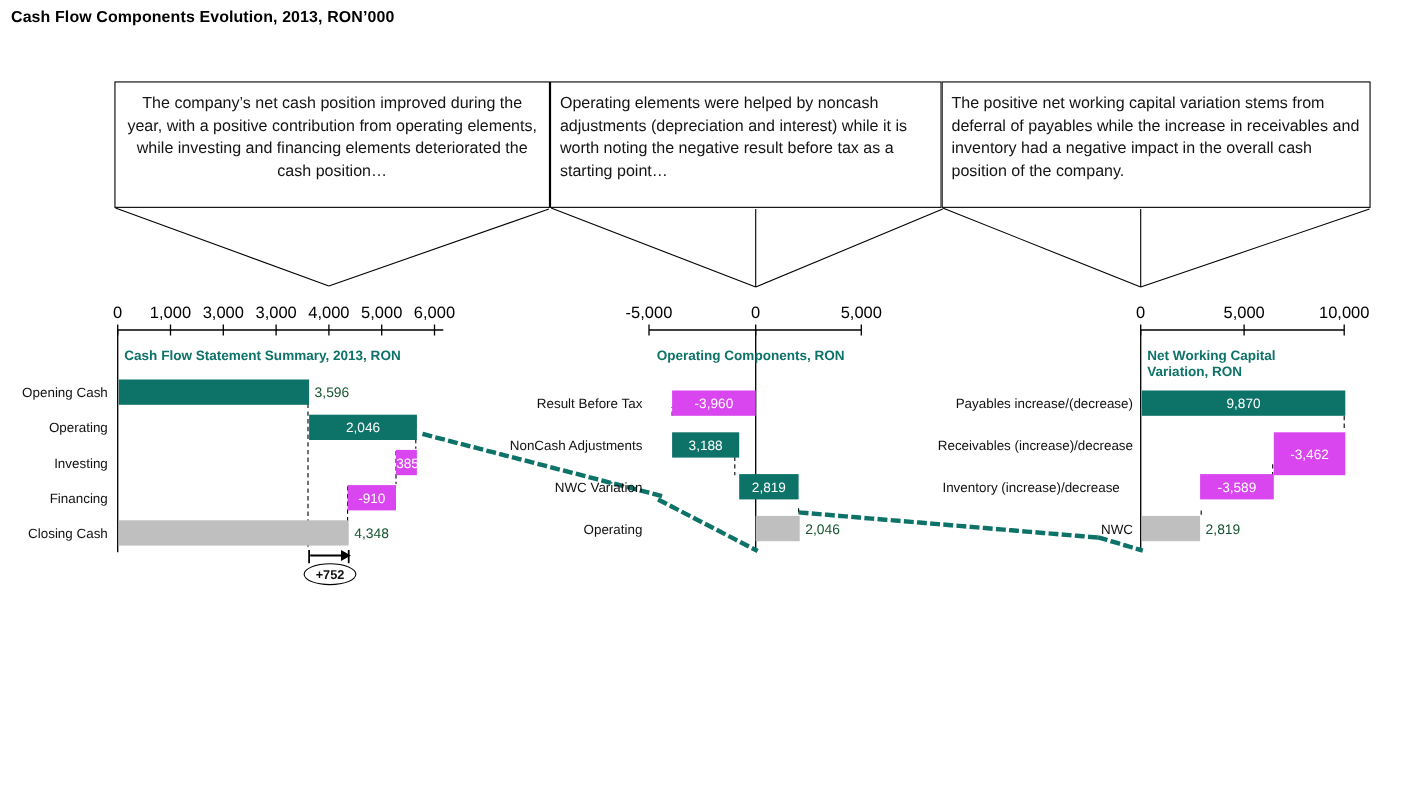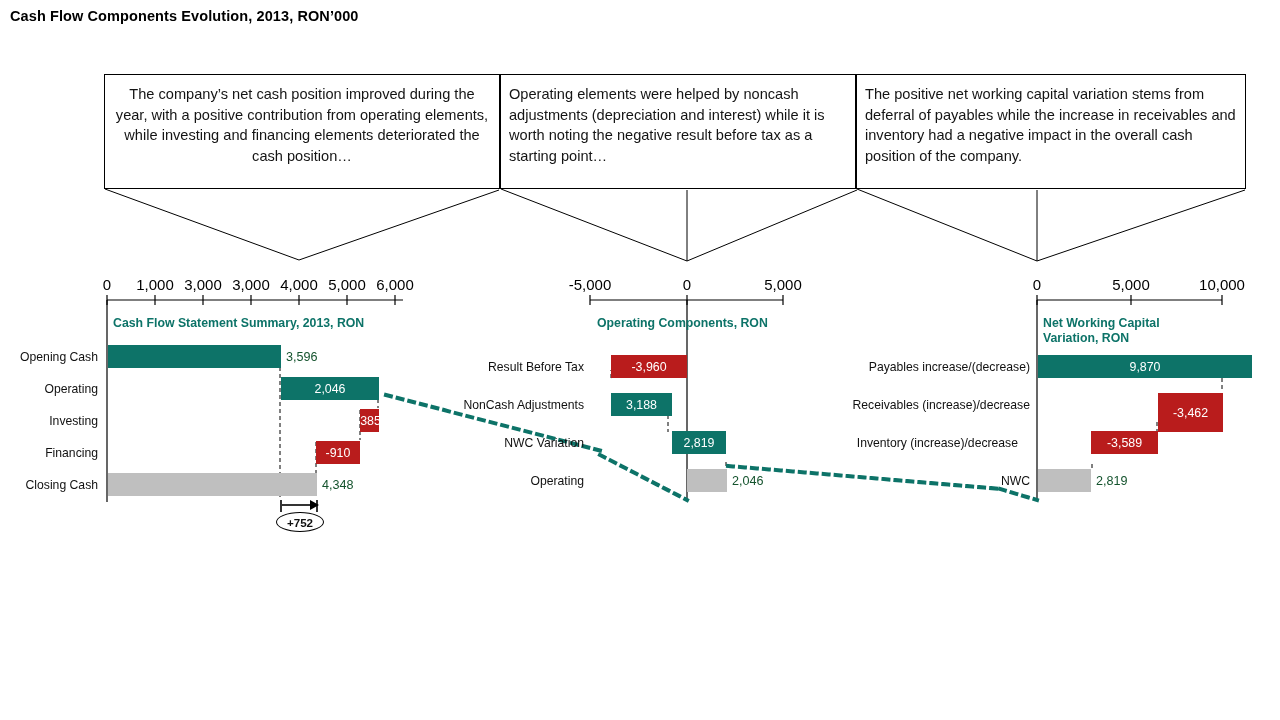--- a/index.html
+++ b/index.html
@@ -40,21 +40,21 @@
   .chart-title{
     position:absolute;font-size:12.3px;font-weight:bold;color:#0D7368;
     line-height:1.22;white-space:pre-line;
   }
   .cat-label{
     position:absolute;font-size:12.2px;color:#111;white-space:nowrap;
     text-align:right;transform:translateY(-50%);
   }
   .bar{position:absolute;box-sizing:border-box;}
   .bar.teal{background:#0D7368;}
-  .bar.red{background:#b91c1c;}
+  .bar.red{background:#d946ef;}
   .bar.grey{background:#BFBFBF;}
   .bar-value-in{
     position:absolute;color:#ffffff;font-size:12.4px;
     width:100%;text-align:center;top:50%;transform:translateY(-50%);
     white-space:nowrap;pointer-events:none;
   }
   .bar-value-out{
     position:absolute;color:#14532d;font-size:12.6px;
     white-space:nowrap;transform:translateY(-50%);
   }
@@ -225,21 +225,21 @@
   <div class="chart" style="left:0;top:0;width:1280px;height:520px;">
 
     <div class="axis-tick-label" style="left:1037px;top:276px;">0</div>
     <div class="axis-tick-label" style="left:1131px;top:276px;">5,000</div>
     <div class="axis-tick-label" style="left:1222px;top:276px;">10,000</div>
 
     <div class="chart-title" style="left:1043px;top:316px;">Net Working Capital
 Variation, RON</div>
 
     <div class="cat-label" style="left:840px;width:190px;top:367px;">Payables increase/(decrease)</div>
-    <div class="bar teal" style="left:1038px;top:355px;width:214px;height:23px;">
+    <div class="bar teal" style="left:1038px;top:355px;width:185px;height:23px;">
       <span class="bar-value-in">9,870</span>
     </div>
 
     <div class="cat-label" style="left:840px;width:190px;top:405px;">Receivables (increase)/decrease</div>
     <div class="bar red" style="left:1158px;top:393px;width:65px;height:39px;">
       <span class="bar-value-in">-3,462</span>
     </div>
 
     <div class="cat-label" style="left:828px;width:190px;top:443px;">Inventory (increase)/decrease</div>
     <div class="bar red" style="left:1091px;top:431px;width:67px;height:23px;">

